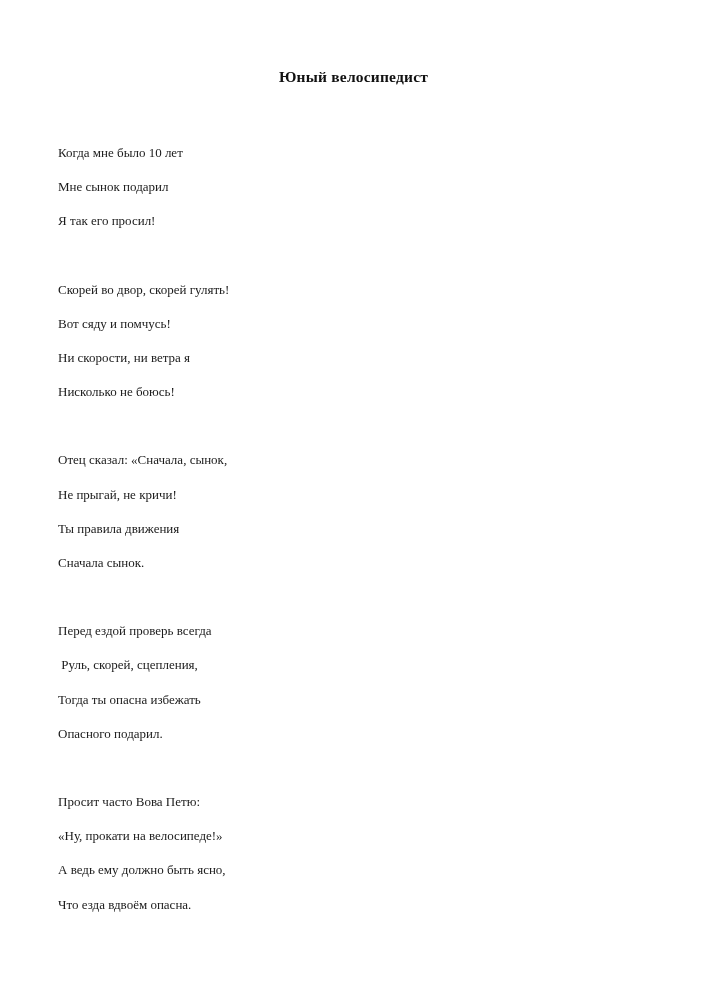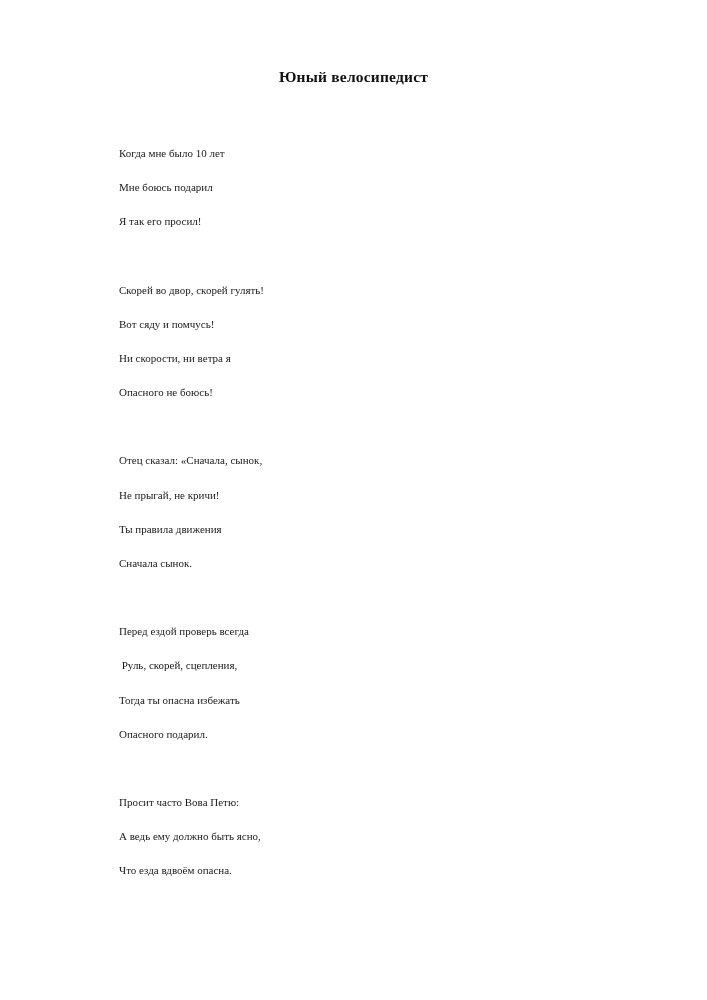--- a/index.html
+++ b/index.html
@@ -35,52 +35,52 @@
     list-style: none;
   }
   .stanza {
     margin: 0;
     padding: 0;
   }
   .stanza-first {
     padding-top: 50px;
   }
   .line {
-    font-size: 11px;
+    font-size: 13px;
     line-height: 34.2px;
-    padding-left: 119px;
+    padding-left: 58px;
     white-space: pre;
     color: #1a1a1a;
   }
   .stanza-gap {
     height: 34px;
   }
 </style>
 </head>
 <body>
 
 <div class="page">
 
   <h1 class="doc-title">Юный велосипедист</h1>
 
   <div class="poem">
 
     <div class="stanza stanza-first">
       <div class="line">Когда мне было 10 лет</div>
-      <div class="line">Мне боюсь подарил</div>
+      <div class="line">Мне сынок подарил</div>
       <div class="line">Я так его просил!</div>
     </div>
 
     <div class="stanza-gap"></div>
 
     <div class="stanza">
       <div class="line">Скорей во двор, скорей гулять!</div>
       <div class="line">Вот сяду и помчусь!</div>
       <div class="line">Ни скорости, ни ветра я</div>
-      <div class="line">Опасного не боюсь!</div>
+      <div class="line">Нисколько не боюсь!</div>
     </div>
 
     <div class="stanza-gap"></div>
 
     <div class="stanza">
       <div class="line">Отец сказал: «Сначала, сынок,</div>
       <div class="line">Не прыгай, не кричи!</div>
       <div class="line">Ты правила движения</div>
       <div class="line">Сначала сынок.</div>
     </div>
@@ -91,18 +91,19 @@
       <div class="line">Перед ездой проверь всегда</div>
       <div class="line"> Руль, скорей, сцепления,</div>
       <div class="line">Тогда ты опасна избежать</div>
       <div class="line">Опасного подарил.</div>
     </div>
 
     <div class="stanza-gap"></div>
 
     <div class="stanza">
       <div class="line">Просит часто Вова Петю:</div>
+      <div class="line">«Ну, прокати на велосипеде!»</div>
       <div class="line">А ведь ему должно быть ясно,</div>
       <div class="line">Что езда вдвоём опасна.</div>
     </div>
 
   </div>
 </div>
 
 </body></html>

